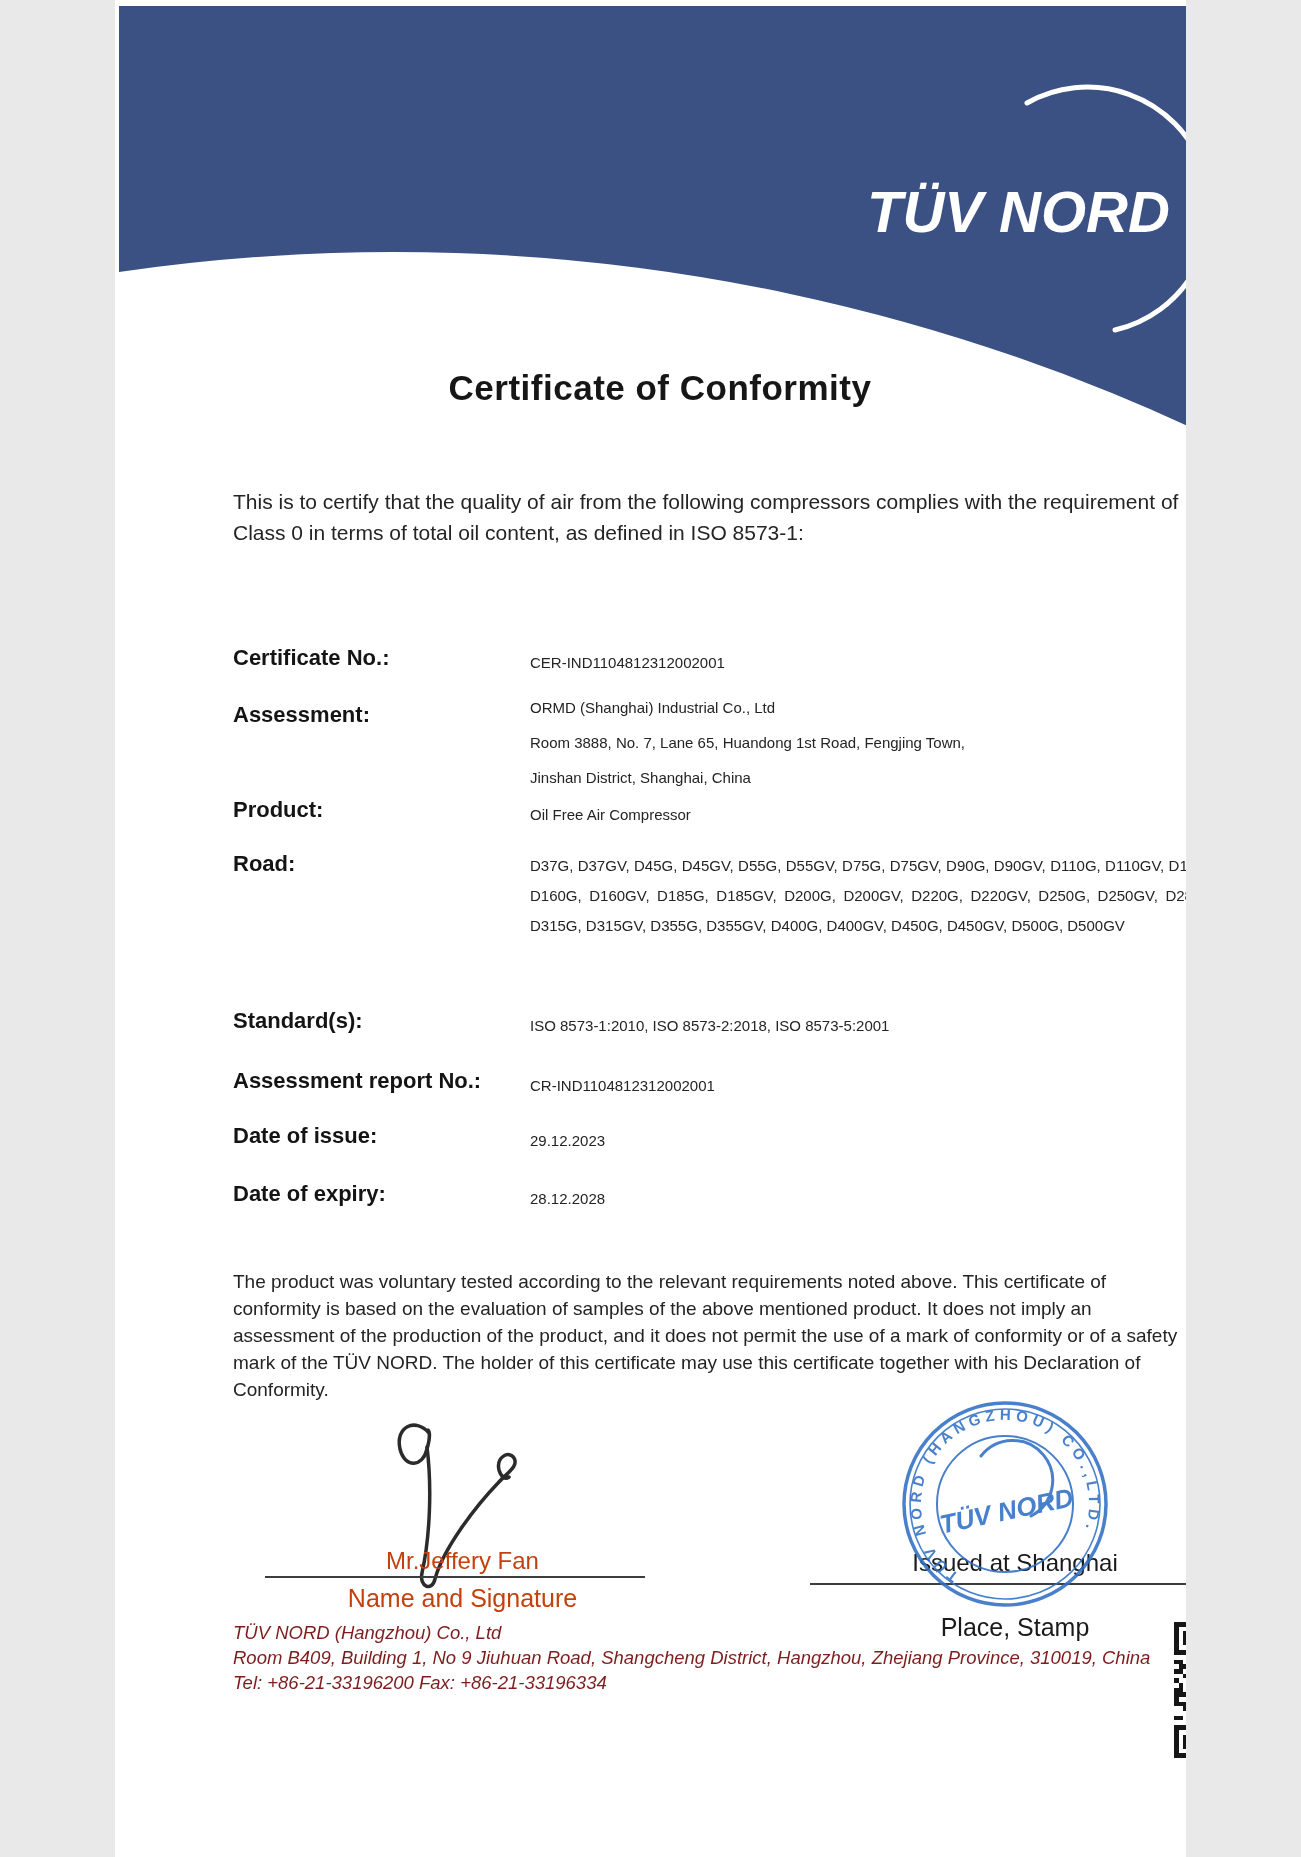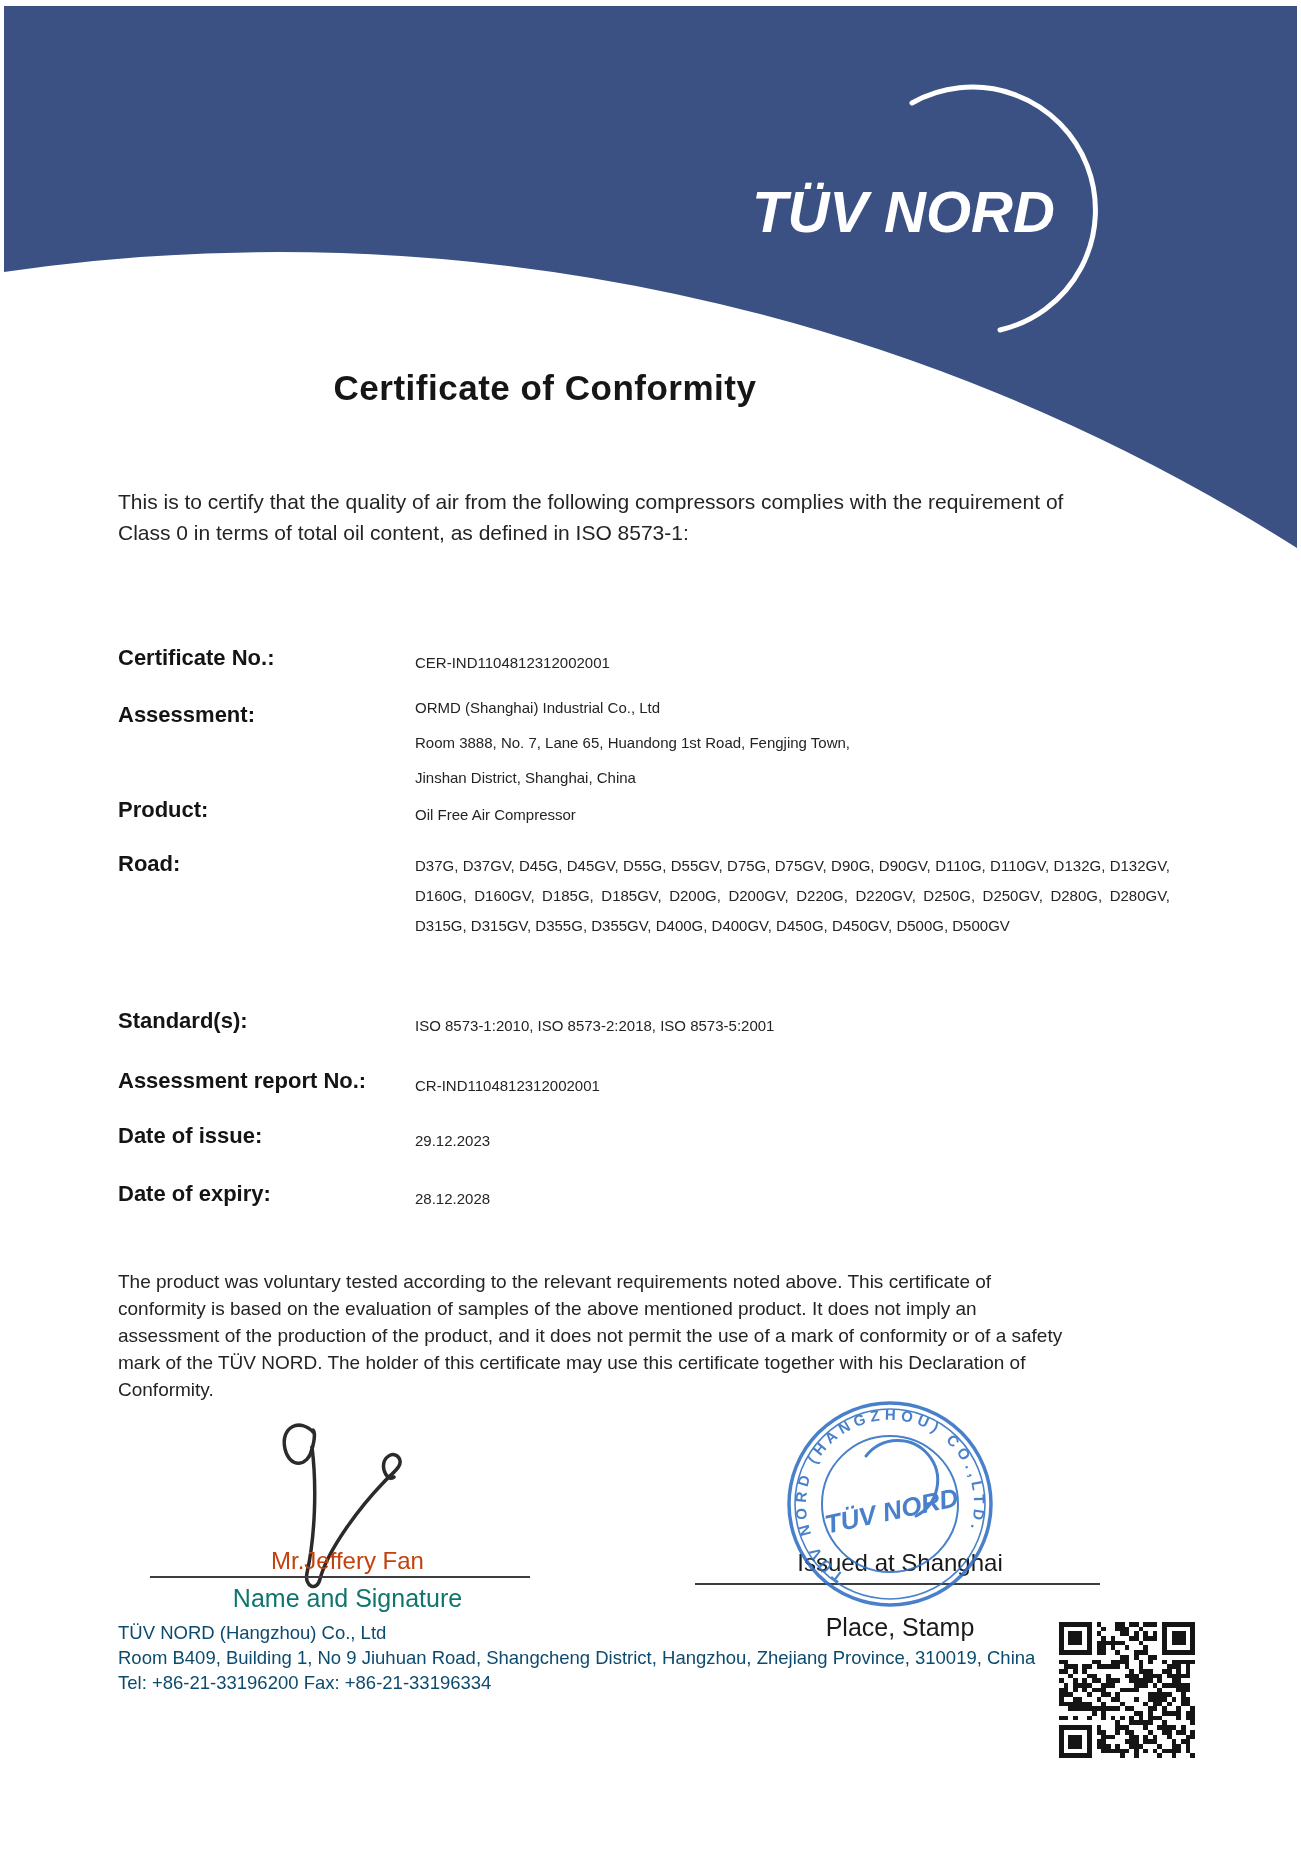--- a/index.html
+++ b/index.html
@@ -1,18 +1,18 @@
 <!DOCTYPE html>
 <html><head>
 <meta charset="utf-8">
 <style>
   html,body{margin:0;padding:0;background:#e9e9e9;}
   .page{
     position:relative;
-    width:1301px;height:1857px;
+    width:1071px;height:1857px;
     background:#ffffff;
     font-family:"Liberation Sans", sans-serif;
     color:#1d1d1d;
     overflow:hidden;
     margin:0 auto;
   }
   .header-svg{position:absolute;top:0;left:0;}
   .page-title{
     position:absolute;top:368px;left:0;width:1090px;
     text-align:center;font-size:35px;font-weight:bold;color:#161616;
@@ -37,35 +37,35 @@
     position:absolute;top:1268px;left:118px;width:1030px;
     font-size:19px;line-height:27px;white-space:pre-line;margin:0;color:#242424;
   }
   .sig-name{
     position:absolute;top:1547px;left:160px;width:375px;text-align:center;
     font-size:24px;color:#c2410c;
   }
   .sig-rule-left{position:absolute;top:1576px;left:150px;width:380px;border-top:2px solid #3d3d3d;}
   .sig-caption-left{
     position:absolute;top:1584px;left:160px;width:375px;text-align:center;
-    font-size:25px;color:#0f766e;
+    font-size:25px;color:#c2410c;
   }
   .place-text{
     position:absolute;top:1549px;left:700px;width:400px;text-align:center;
     font-size:24px;color:#1a1a1a;
   }
   .sig-rule-right{position:absolute;top:1583px;left:695px;width:405px;border-top:2px solid #3d3d3d;}
   .sig-caption-right{
     position:absolute;top:1590px;left:700px;width:400px;text-align:center;
     font-size:25px;color:#1a1a1a;margin-top:23px;
   }
   .signature-svg{position:absolute;top:1415px;left:220px;}
   .stamp-svg{position:absolute;top:1398px;left:784px;opacity:.88;}
   .footer{position:absolute;top:1620px;left:118px;width:940px;}
-  .footer div{font-size:18.5px;line-height:25px;color:#0c4a6e;}
+  .footer div{font-size:18.5px;line-height:25px;color:#7f1d1d;font-style:italic;}
   .qr{position:absolute;top:1622px;left:1059px;width:136px;height:136px;}
 </style>
 </head>
 <body>
 
 <div class="page">
 
   <svg class="header-svg" width="1301" height="580" viewBox="0 0 1301 580">
     <path d="M4,6 H1297 V548 A1900,1900 0 0 0 4,272 Z" fill="#3c5183"></path>
     <path d="M912,103 A123,123 0 1 1 1000,330" fill="none" stroke="#ffffff" stroke-width="5" stroke-linecap="round"></path>

